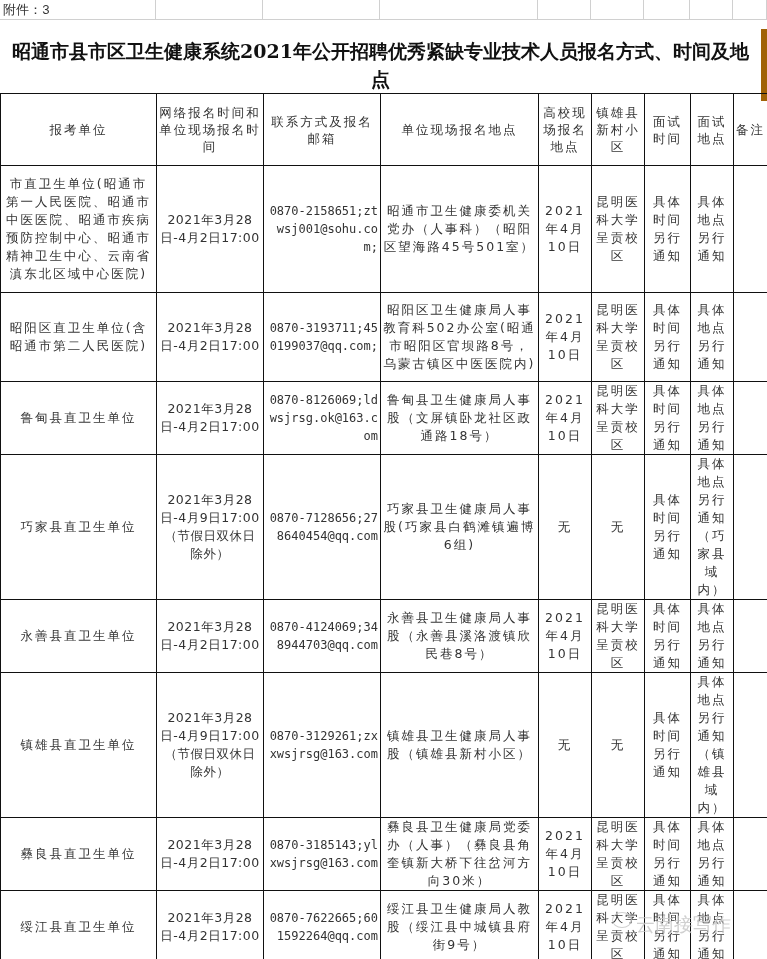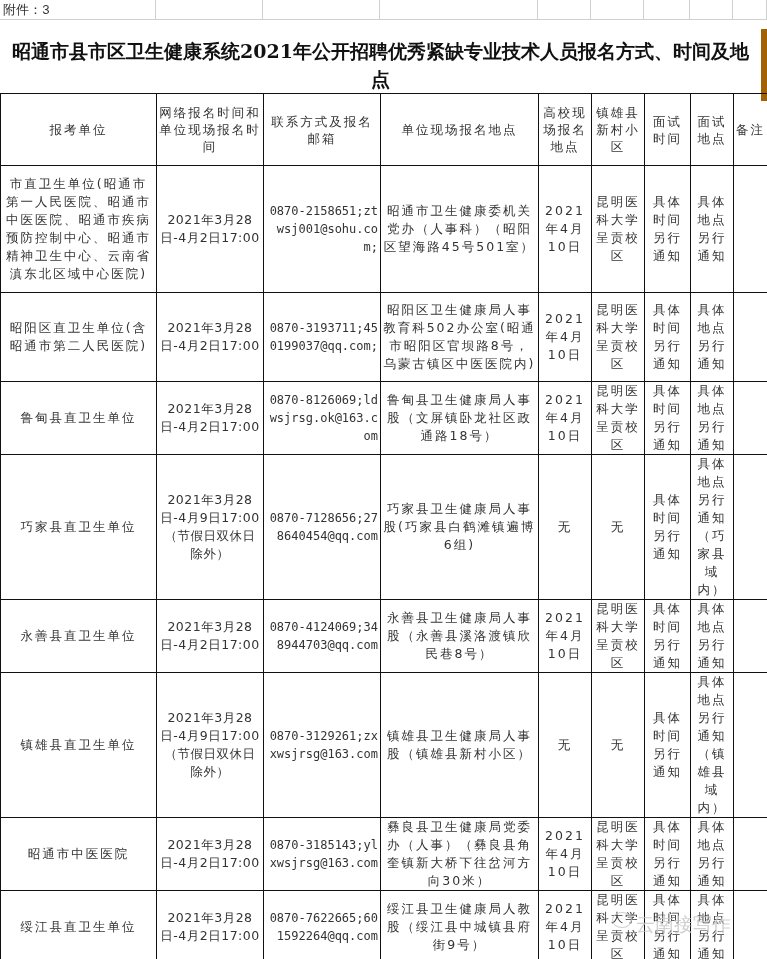--- a/index.html
+++ b/index.html
@@ -128,21 +128,21 @@
       <td class="date">2021年3月28日-4月9日17:00（节假日双休日除外）</td>
       <td class="mono">0870-3129261;zxxwsjrsg@163.com</td>
       <td>镇雄县卫生健康局人事股（镇雄县新村小区）</td>
       <td>无</td>
       <td>无</td>
       <td>具体时间另行通知</td>
       <td>具体地点另行通知（镇雄县域内）</td>
       <td></td>
     </tr>
     <tr style="height:73px">
-      <td>昭通市中医医院</td>
+      <td>彝良县直卫生单位</td>
       <td class="date">2021年3月28日-4月2日17:00</td>
       <td class="mono">0870-3185143;ylxwsjrsg@163.com</td>
       <td>彝良县卫生健康局党委办（人事）（彝良县角奎镇新大桥下往岔河方向30米）</td>
       <td>2021年4月10日</td>
       <td>昆明医科大学呈贡校区</td>
       <td>具体时间另行通知</td>
       <td>具体地点另行通知</td>
       <td></td>
     </tr>
     <tr style="height:72px">

